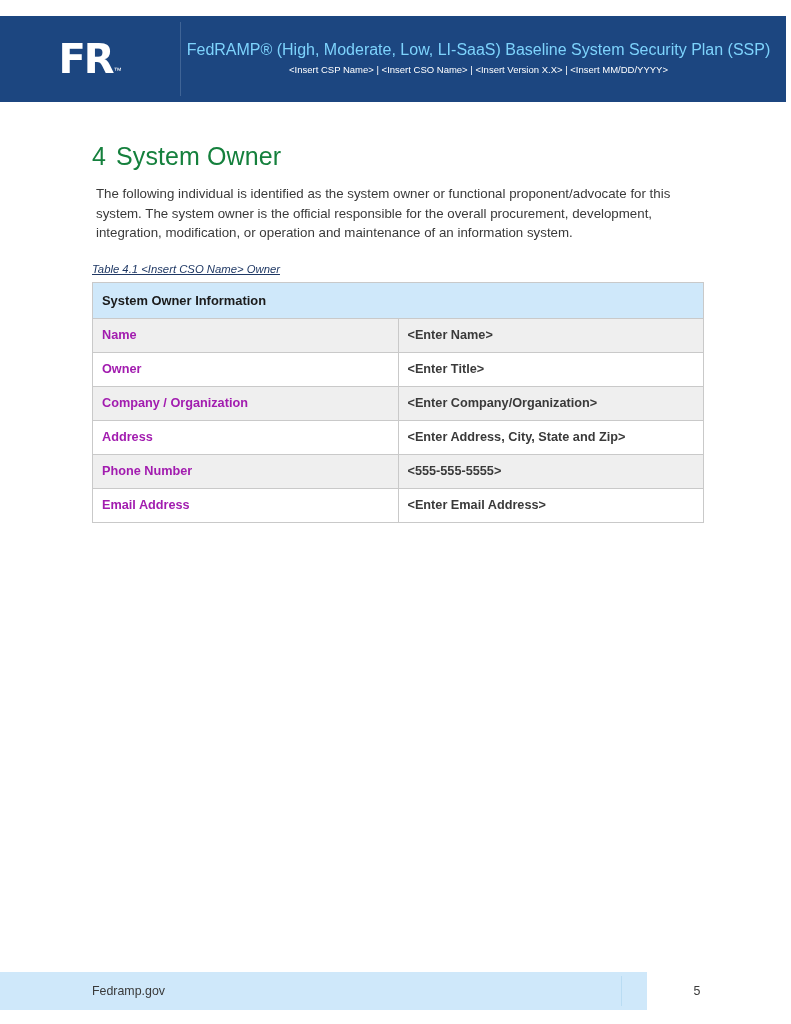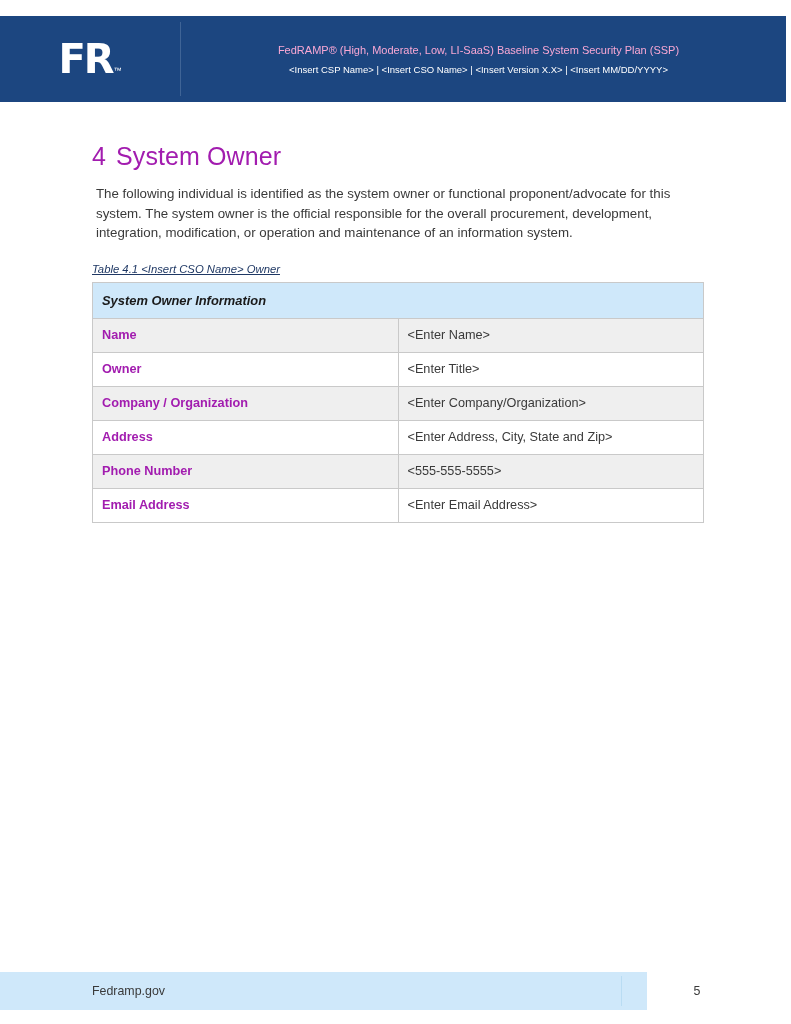--- a/index.html
+++ b/index.html
@@ -59,42 +59,42 @@
     height: 74px;
     background: #3f6496;
     flex: 0 0 1px;
   }
   .header-text {
     flex: 1 1 auto;
     text-align: center;
     padding-right: 10px;
   }
   .header-title {
-    color: #f9a8d4;
-    font-size: 11px;
+    color: #7dd3fc;
+    font-size: 16px;
     line-height: 18px;
     white-space: nowrap;
   }
   .header-subtitle {
     color: #ffffff;
     font-size: 9.5px;
     line-height: 16px;
     margin-top: 3px;
     white-space: nowrap;
   }
 
   
   .page-body {
     position: absolute;
     left: 92px;
     top: 140px;
     width: 614px;
   }
   .section-heading {
-    color: #a21caf;
+    color: #15803d;
     font-size: 25px;
     font-weight: 400;
     line-height: 32px;
     margin: 0 0 12px 0;
     letter-spacing: 0.1px;
   }
   .section-heading .heading-num {
     margin-right: 10px;
   }
   .body-paragraph {
@@ -126,29 +126,29 @@
     font-size: 12.7px;
     line-height: 19px;
   }
   .owner-table th.table-head-cell {
     background: #cfe8fa;
     color: #1a1a1a;
     font-weight: 700;
     text-align: left;
     padding: 8px 9px;
     font-size: 12.9px;
-    font-style: italic;
   }
   .owner-table td.label-cell {
     width: 158px;
     font-weight: 700;
     color: #a21caf;
   }
   .owner-table td.value-cell {
     color: #3a3a3a;
+    font-weight: bold;
   }
   .owner-table tr.row-shaded td {
     background: #efefef;
   }
   .owner-table tr.row-plain td {
     background: #ffffff;
   }
 
   
   .doc-footer {

